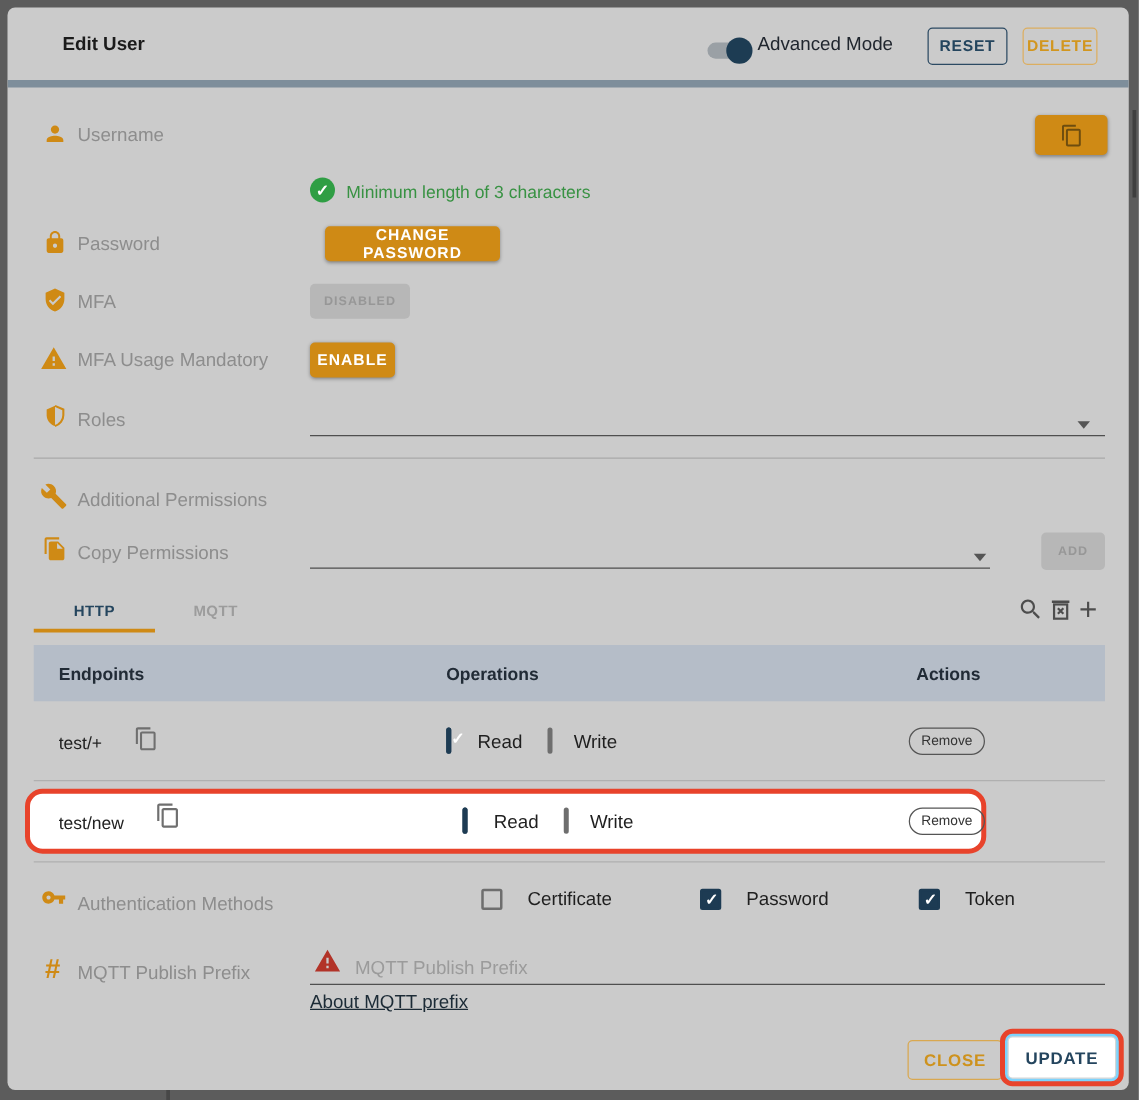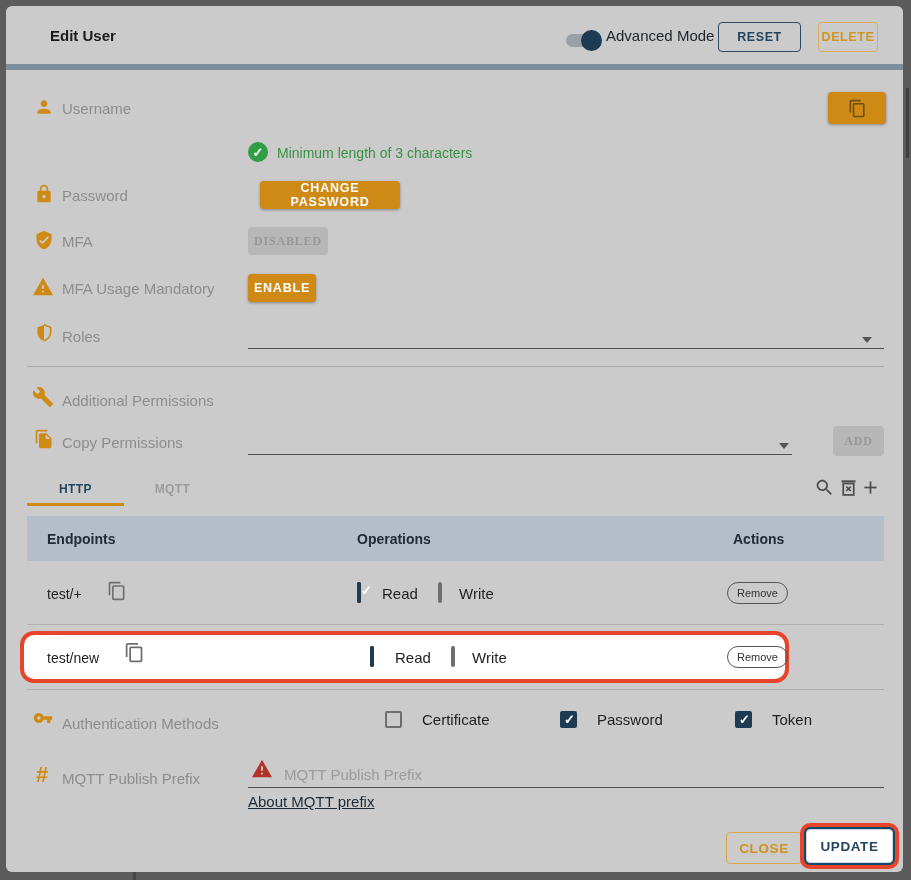--- a/index.html
+++ b/index.html
@@ -21,33 +21,33 @@
     font-size:15px; font-weight:bold; color:#1b1b1b; }
   #adv-toggle { left:560px; top:28px; width:32px; height:13px; background:#9aa0a5;
     border-radius:7px; cursor:pointer; }
   #adv-toggle .thumb { position:absolute; right:-4px; top:-4px; width:21px; height:21px;
     border-radius:50%; background:#1d3c53; }
   #adv-label { left:600px; top:0; height:58px; display:flex; align-items:center;
     font-size:15px; color:#20262e; }
   .hdr-btn { top:16px; height:30px; border-radius:4px; background:transparent;
     font-size:12.5px; font-weight:bold; letter-spacing:.6px; display:flex;
     align-items:center; justify-content:center; cursor:pointer; }
-  #reset-btn { left:712px; width:83px; border:1px solid #2c4a63; color:#24455e; }
+  #reset-btn { left:736px; width:64px; border:1px solid #2c4a63; color:#24455e; }
   #delete-btn { left:812px; width:60px; border:1px solid #dcae60; color:#d2961f; }
   #hdr-divider { left:0; top:58px; width:897px; height:6px; background:#7e8e9b; }
 
   
   .row-icon { color:#cf8a15; }
   .f-label { font-size:15px; color:#8d8d8d; }
   .underline-field { border-bottom:1px solid #4f4f4f; background:transparent; }
   .orange-btn { background:#cf8a15; color:#fff; border:none; border-radius:4px;
     font-family:inherit; font-size:12.5px; font-weight:bold; letter-spacing:.8px;
     box-shadow:0 1px 3px rgba(0,0,0,.35); cursor:pointer; }
   .gray-btn { background:#b7b7b7; color:#979797; border:none; border-radius:4px;
-    font-family:Liberation Serif, serif; font-size:12px; font-weight:bold; letter-spacing:.8px; }
+    font-family:Liberation Sans, sans-serif; font-size:10px; font-weight:bold; letter-spacing:.8px; }
   .caret { width:0; height:0; border-left:5px solid transparent;
     border-right:5px solid transparent; border-top:6px solid #555; cursor:pointer; }
 
   input { font-family:inherit; outline:none; border:none; }
   #username-input { left:242px; top:86px; width:560px; height:32px;
     font-size:15px; color:#2b2b2b; }
   #username-copy { left:822px; top:86px; width:58px; height:32px; display:flex;
     align-items:center; justify-content:center; color:#6e4d0f; cursor:pointer; }
 
   #hint-icon { left:242px; top:136px; width:20px; height:20px; border-radius:50%;
@@ -97,21 +97,21 @@
     font-size:15px; color:#2b2b2b; }
   #prefix-input::placeholder { color:#9b9b9b; }
   #prefix-warn { left:245px; top:752px; color:#b23328; z-index:1; }
   #prefix-link { left:242px; top:787px; font-size:15px; color:#1c2b36;
     text-decoration:underline; cursor:pointer; }
 
   
   #close-btn { left:720px; top:826px; width:76px; height:32px; background:transparent;
     border:1px solid #d9a850; border-radius:4px; color:#ce921d; font-family:inherit;
     font-size:13.5px; font-weight:bold; letter-spacing:.6px; cursor:pointer; }
-  #update-ring { left:794px; top:817px; width:99px; height:46px; background:#0c4a6e;
+  #update-ring { left:794px; top:817px; width:99px; height:46px; background:#7dd3fc;
     border:4px solid #e8432b; border-radius:10px; display:flex; align-items:center;
     justify-content:center; }
   #update-btn { width:87px; height:34px; background:#fff; border:1px solid #d6d6d6;
     border-radius:4px; color:#24455e; font-family:inherit; font-size:13.5px;
     font-weight:bold; letter-spacing:.6px; cursor:pointer; }
 
   
   #bottom-line { left:133px; top:872px; width:3px; height:8px; background:#474747; }
   #scroll-thumb { left:906px; top:88px; width:3px; height:70px; background:#3f3f3f; }
 </style>

